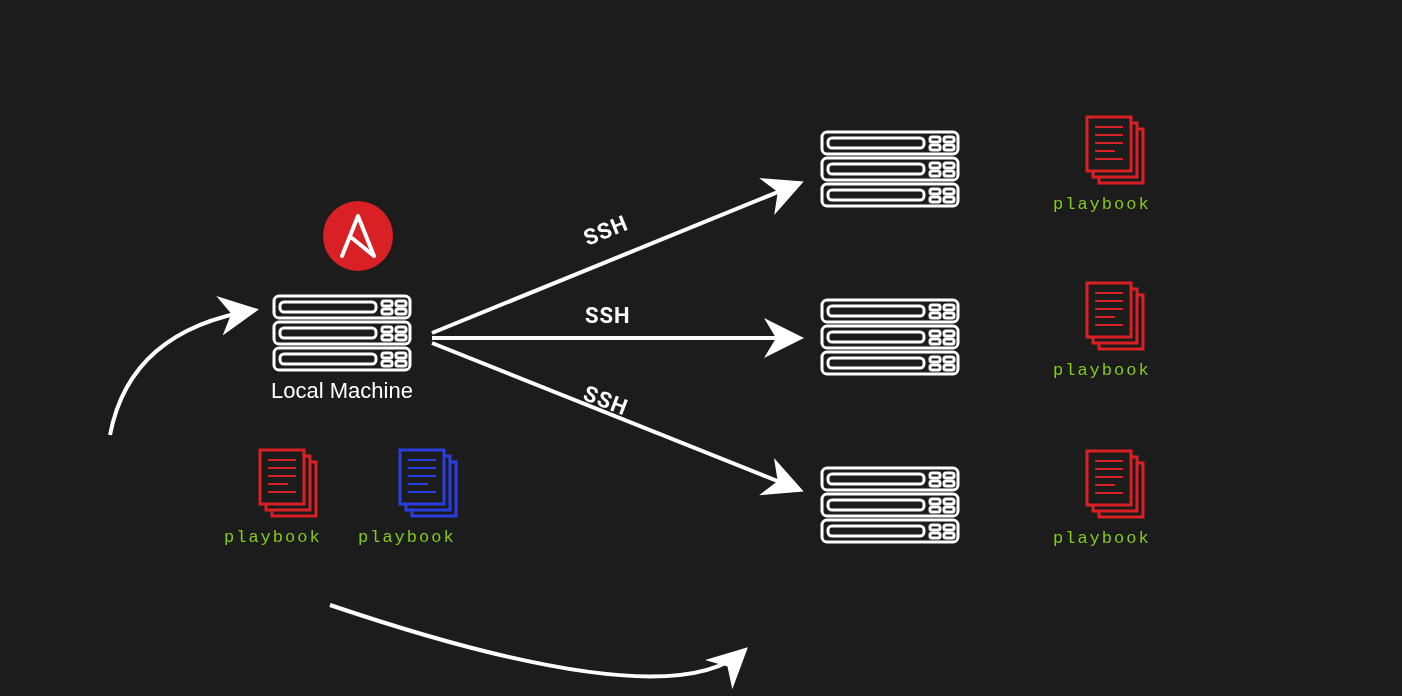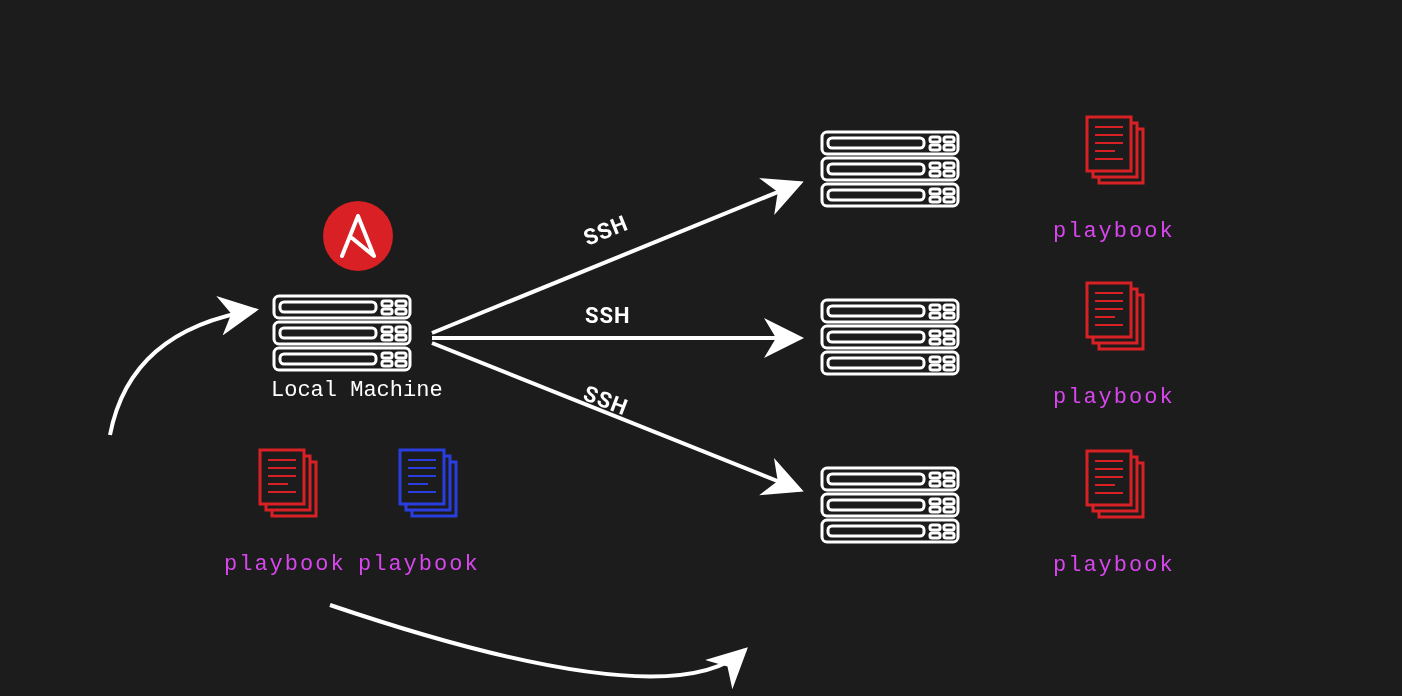--- a/index.html
+++ b/index.html
@@ -7,30 +7,29 @@
     background: #1c1c1c;
     width: 1402px;
     height: 696px;
     position: relative;
     overflow: hidden;
     font-family: "Courier New", monospace;
     color: #fff;
   }
   .abs { position: absolute; }
   .label-sans {
-    font-family: Liberation Mono, monospace;
+    font-family: Liberation Sans, sans-serif;
     font-size: 22px;
     color: #fff;
   }
   .label-mono {
     font-family: "Courier New", monospace;
-    font-size: 22px;
+    font-size: 17px;
     letter-spacing: 2px;
-    color: #d946ef;
-    margin-top: 24px;
+    color: #84cc16;
   }
   .ssh-label {
     font-family: -apple-system, "Segoe UI", Roboto, sans-serif;
     font-weight: 700;
     font-size: 22px;
     color: #fff;
     letter-spacing: 1px;
   }
   .ansible-logo {
     width: 70px; height: 70px;

